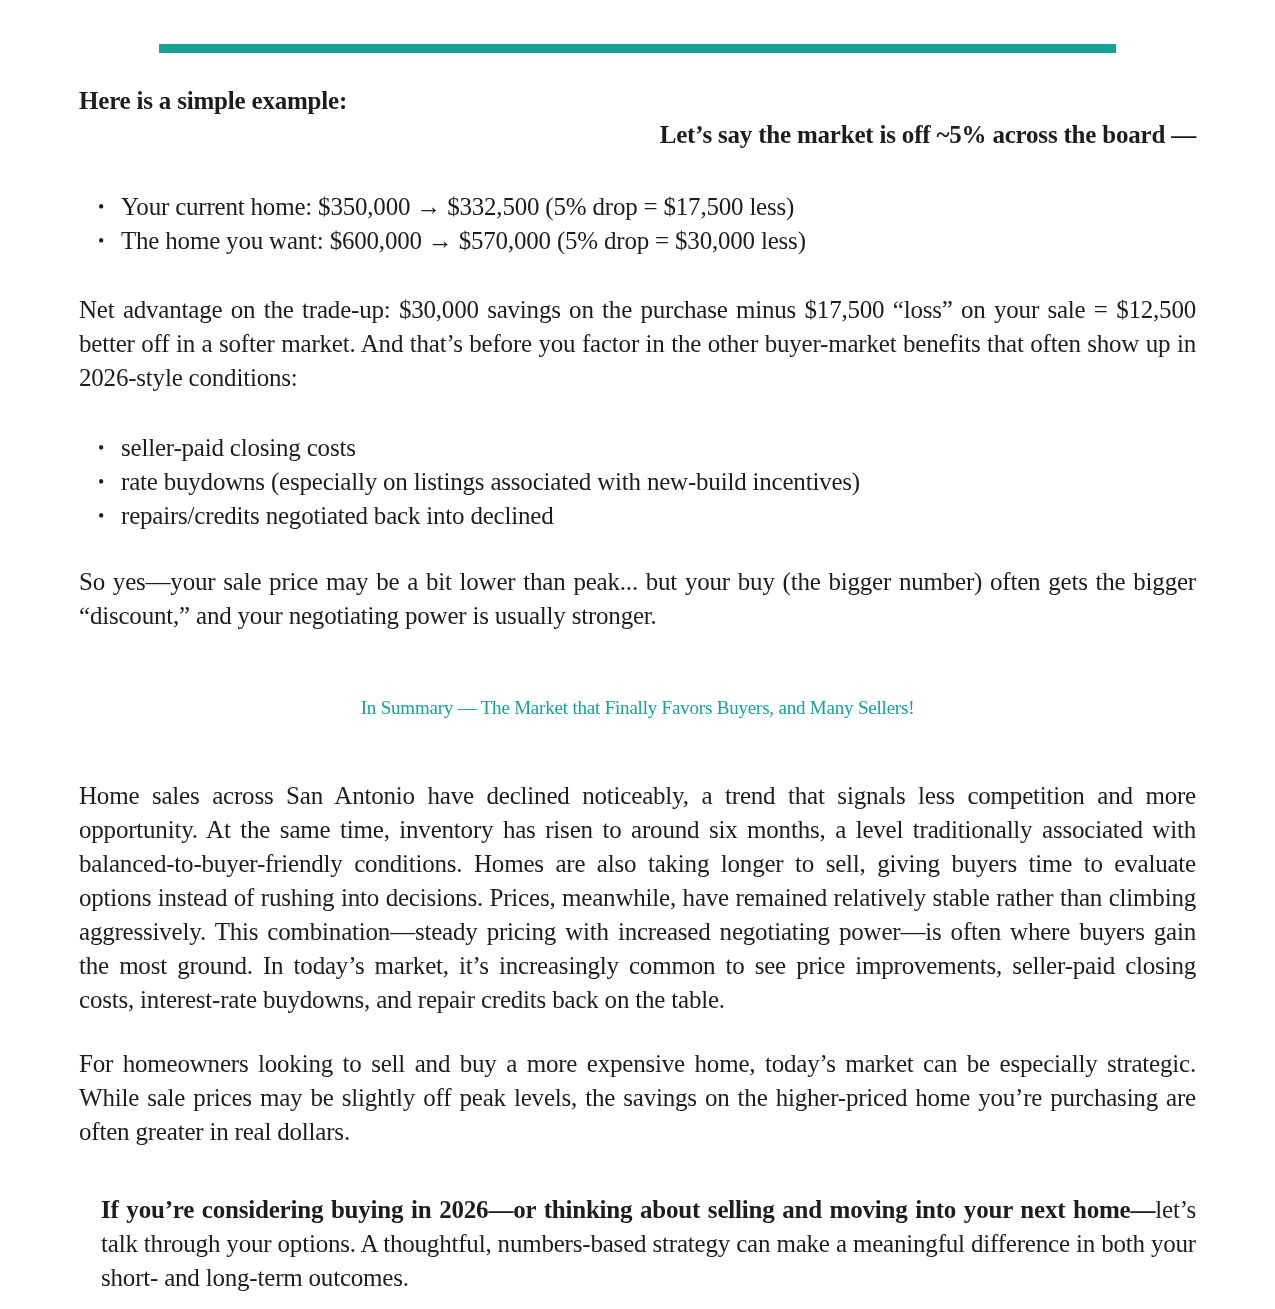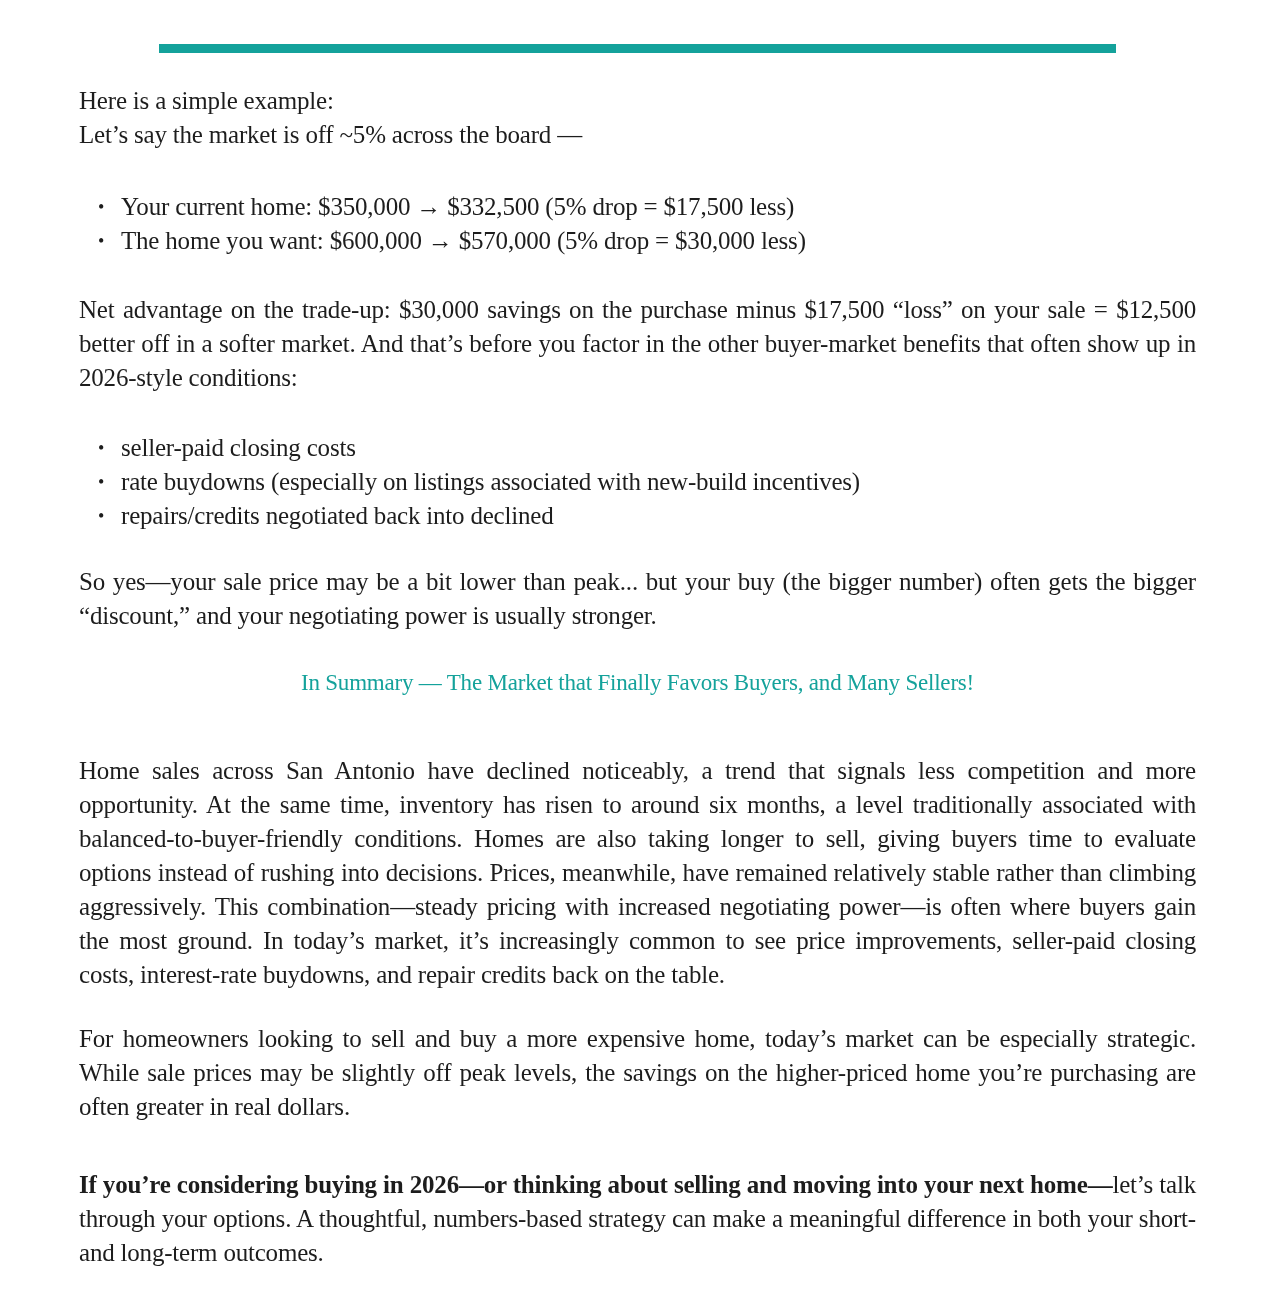--- a/index.html
+++ b/index.html
@@ -29,25 +29,26 @@
   .content {
     width: 1117px;
     margin: 0 auto;
     padding-top: 31px;
     font-size: 25px;
     line-height: 34px;
     letter-spacing: -0.2px;
   }
 
   .intro-heading {
-    font-weight: 400;
+    font-weight: 700;
   }
 
   .intro-line {
-    font-weight: 400;
+    font-weight: 700;
+    text-align: right;
   }
 
   ul.bullet-list {
     list-style: none;
     margin-top: 38px;
   }
 
   ul.bullet-list li {
     position: relative;
     padding-left: 42px;
@@ -68,39 +69,40 @@
 
   ul.bullet-list.benefits {
     margin-top: 36px;
   }
 
   p.so-yes {
     margin-top: 32px;
   }
 
   h2.summary-heading {
-    margin-top: 33px;
-    font-size: 23px;
+    margin-top: 58px;
+    font-size: 19px;
     line-height: 34px;
     font-weight: 400;
     text-align: center;
     color: var(--accent, #14a29b);
     letter-spacing: -0.2px;
   }
 
   p.summary-paragraph {
     margin-top: 54px;
   }
 
   p.homeowners-paragraph {
     margin-top: 30px;
   }
 
   p.cta-paragraph {
     margin-top: 44px;
+    margin-left: 22px;
   }
 
   .cta-bold {
     font-weight: 700;
   }
 </style>
 </head>
 <body>
 
 <div class="page">

